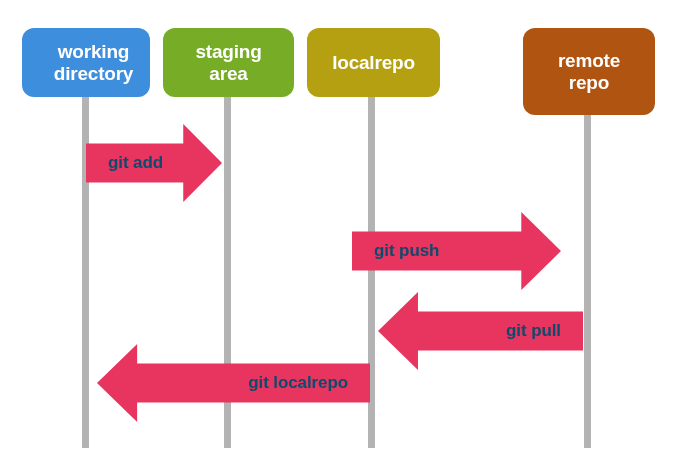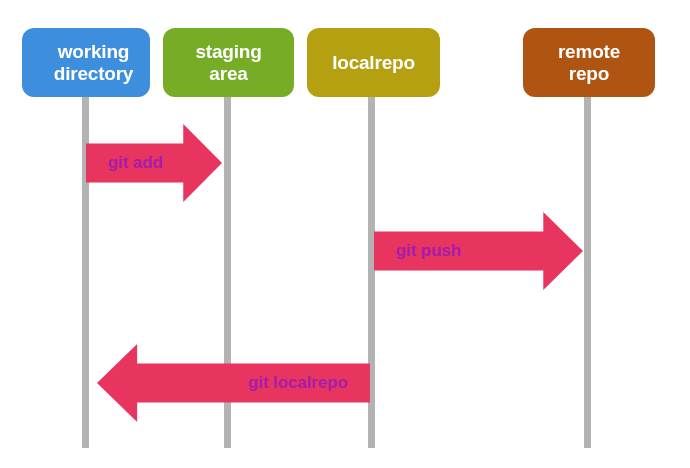--- a/index.html
+++ b/index.html
@@ -57,21 +57,21 @@
   .arrow-shape {
     position: absolute;
     left: 0;
     top: 0;
     width: 100%;
     height: 100%;
   }
   .arrow-label {
     position: relative;
     z-index: 2;
-    color: #a21caf;
+    color: #0c4a6e;
     font-weight: bold;
     font-size: 17px;
     white-space: nowrap;
     letter-spacing: -0.1px;
   }
   .arrow.dir-right .arrow-label {
     margin-left: 22px;
   }
   .arrow.dir-left .arrow-label {
     margin-left: auto;
@@ -86,40 +86,46 @@
 <div class="lifeline" style="left: 82px; top: 97px; height: 351px; background: rgb(179, 179, 179);"></div>
     <div class="lifeline" style="left: 224px; top: 97px; height: 351px; background: rgb(179, 179, 179);"></div>
     <div class="lifeline" style="left: 368px; top: 97px; height: 351px; background: rgb(179, 179, 179);"></div>
     <div class="lifeline" style="left: 584px; top: 97px; height: 351px; background: rgb(179, 179, 179);"></div>
     <div class="arrow dir-right" style="left: 86px; top: 124px; width: 136px; height: 78px;">
       <svg class="arrow-shape" viewBox="0 0 100 100" preserveAspectRatio="none">
         <polygon points="0,25 71.5,25 71.5,0 100,50 71.5,100 71.5,75 0,75" fill="#e8355f"></polygon>
       </svg>
       <span class="arrow-label">git add</span>
     </div>
-    <div class="arrow dir-right" style="left: 374px; top: 212px; width: 209px; height: 78px;">
+    <div class="arrow dir-right" style="left: 352px; top: 212px; width: 209px; height: 78px;">
       <svg class="arrow-shape" viewBox="0 0 100 100" preserveAspectRatio="none">
         <polygon points="0,25 81,25 81,0 100,50 81,100 81,75 0,75" fill="#e8355f"></polygon>
       </svg>
       <span class="arrow-label">git push</span>
+    </div>
+    <div class="arrow dir-left" style="left: 378px; top: 292px; width: 205px; height: 78px;">
+      <svg class="arrow-shape" viewBox="0 0 100 100" preserveAspectRatio="none">
+        <polygon points="100,25 19.5,25 19.5,0 0,50 19.5,100 19.5,75 100,75" fill="#e8355f"></polygon>
+      </svg>
+      <span class="arrow-label">git pull</span>
     </div>
     <div class="arrow dir-left" style="left: 97px; top: 344px; width: 273px; height: 78px;">
       <svg class="arrow-shape" viewBox="0 0 100 100" preserveAspectRatio="none">
         <polygon points="100,25 14.7,25 14.7,0 0,50 14.7,100 14.7,75 100,75" fill="#e8355f"></polygon>
       </svg>
       <span class="arrow-label">git localrepo</span>
     </div>
     <div class="actor-box" style="left: 22px; top: 28px; width: 128px; height: 69px; background: rgb(62, 142, 222); padding-left: 21px;">
       <span class="actor-label">working
 directory</span>
     </div>
     <div class="actor-box" style="left: 163px; top: 28px; width: 131px; height: 69px; background: rgb(118, 172, 38); text-align: center;">
       <span class="actor-label">staging
 area</span>
     </div>
     <div class="actor-box" style="left: 307px; top: 28px; width: 133px; height: 69px; background: rgb(181, 160, 18);">
       <span class="actor-label">localrepo</span>
     </div>
-    <div class="actor-box" style="left: 523px; top: 28px; width: 132px; height: 69px; background: rgb(176, 84, 17);">
+    <div class="actor-box" style="left: 523px; top: 28px; width: 132px; height: 87px; background: rgb(176, 84, 17);">
       <span class="actor-label">remote
 repo</span>
     </div>
   </div>
 
 </body></html>

